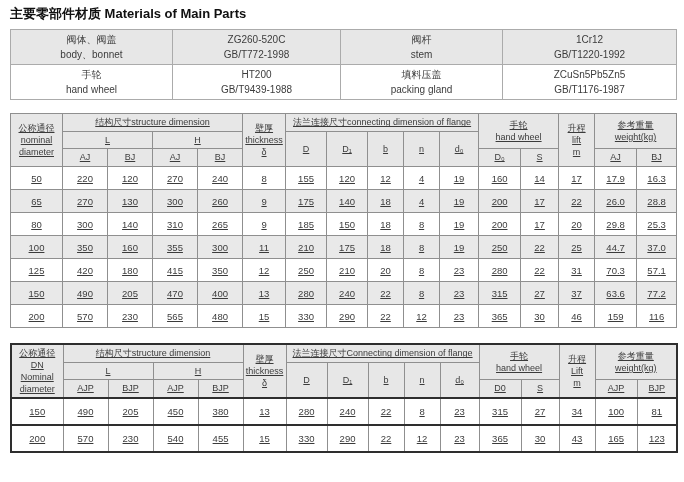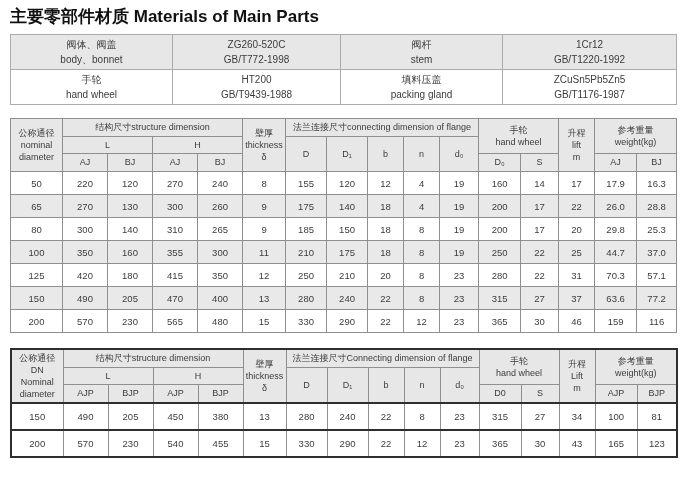--- a/index.html
+++ b/index.html
@@ -3,37 +3,37 @@
 <meta charset="utf-8">
 <style>
   html,body{margin:0;padding:0;background:#ffffff;}
   body{
     width:684px;height:482px;overflow:hidden;
     font-family:"Liberation Sans","DejaVu Sans",sans-serif;
     color:#3b3b3b;
   }
   .page{padding:5px 8px 0 10px;}
   .sec-title{
-    font-size:17px;font-weight:bold;color:#101010;
+    font-size:13px;font-weight:bold;color:#101010;
     margin:0 0 6px 0;white-space:pre-line;
   }
   table{border-collapse:collapse;table-layout:fixed;width:666px;}
 
   
   .mat-table{margin-bottom:13px;}
   .mat-table td{
     border:1px solid #ababab;
     text-align:center;vertical-align:middle;
     font-size:10px;line-height:1.5;white-space:pre-line;
     height:32px;padding:1px 3px;color:#3c3c3c;
   }
   .mat-table tr:nth-child(odd) td{background:#e7e7e7;}
 
   
-  .dim-table{border:1px solid #5e5e5e;margin-bottom:15px;}
+  .dim-table{border:1px solid #5e5e5e;margin-bottom:15px;text-decoration:underline;}
   .dim-table th{
     border:1px solid #8f8f8f;background:#e7e7e7;
     font-weight:normal;font-size:9px;color:#3c3c3c;
     white-space:pre-line;line-height:1.35;padding:1px 0;
     vertical-align:middle;text-align:center;
   }
   .dim-table td{
     border:1px solid #8f8f8f;text-align:center;vertical-align:middle;
     font-size:9.5px;color:#3c3c3c;height:22px;padding:0;
   }

